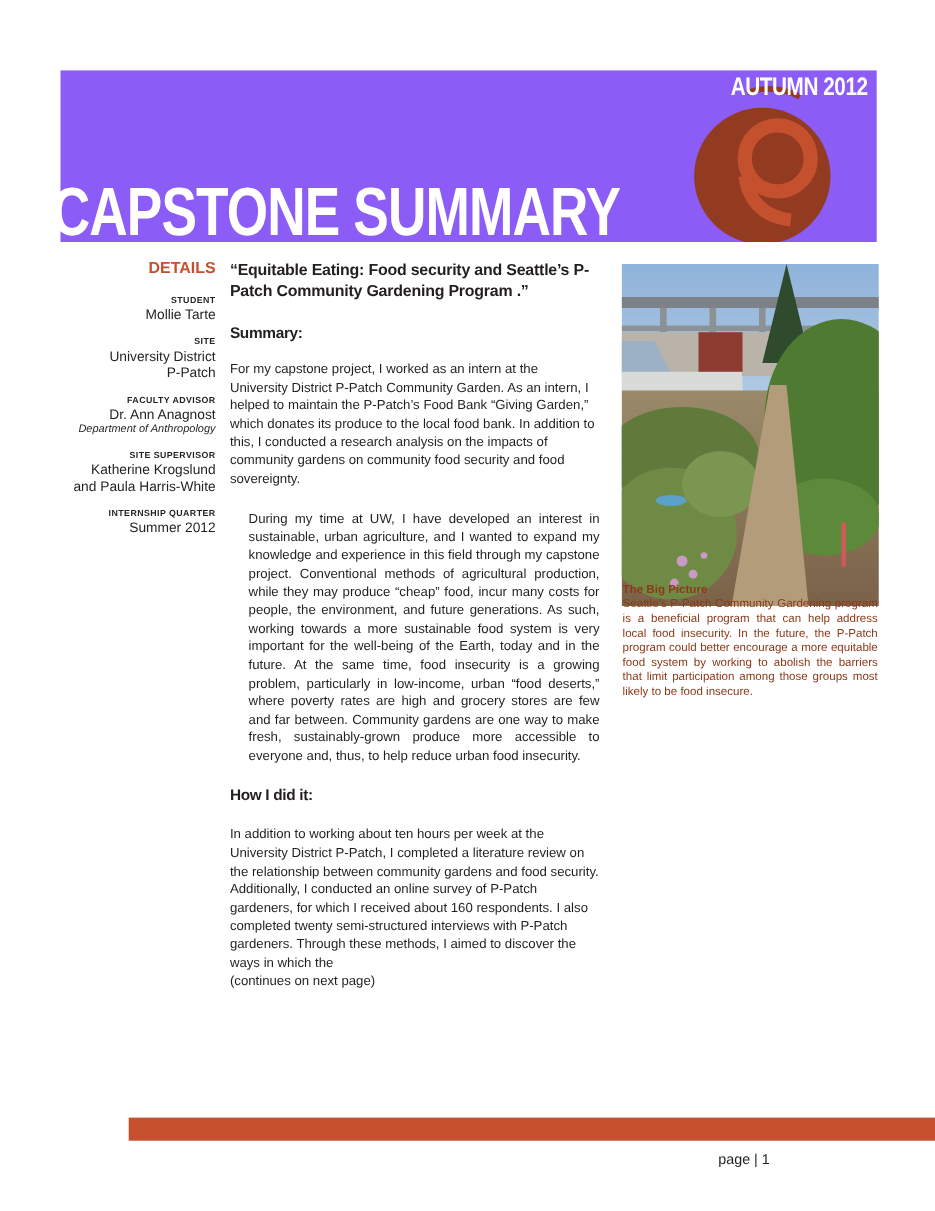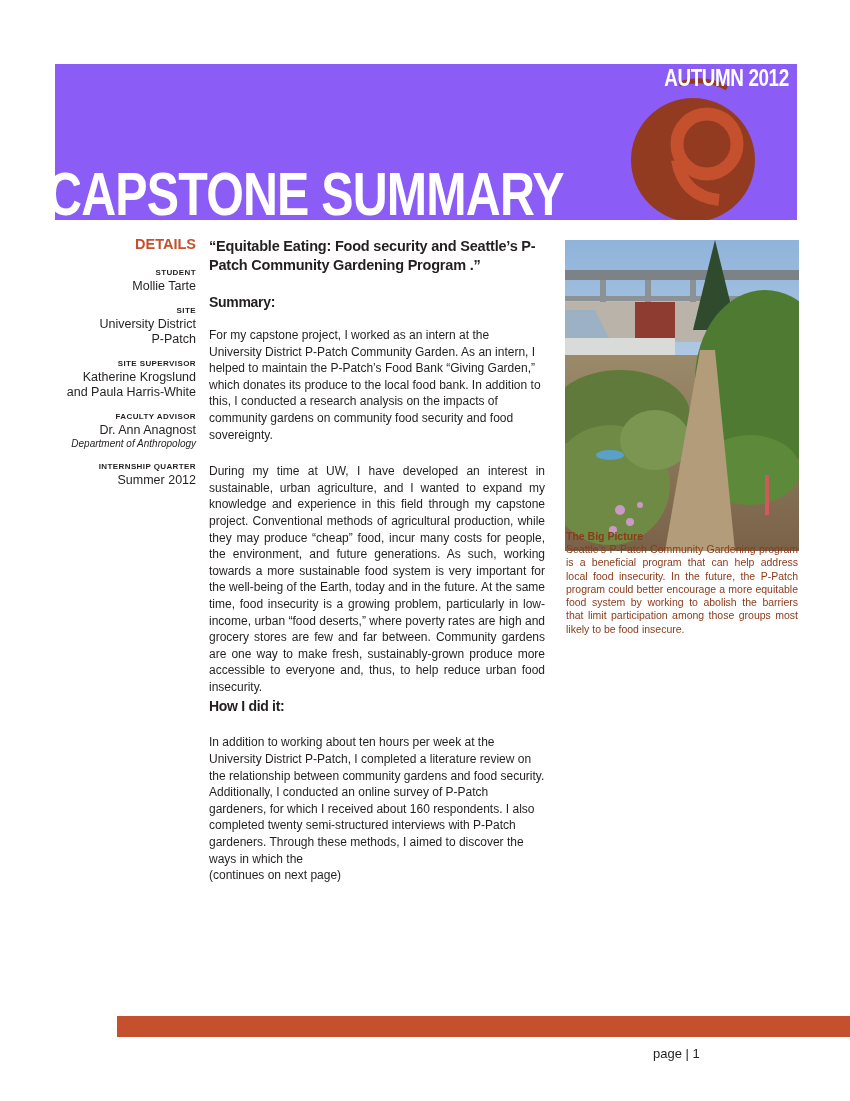--- a/index.html
+++ b/index.html
@@ -13,21 +13,21 @@
     .details-heading { color:#c4502d; font-weight:bold; font-size:14.5px; margin-bottom:16px; }
     .detail-label { font-size:8px; letter-spacing:0.4px; color:#231f20; text-transform:uppercase; margin-bottom:2px;font-weight:bold; }
     .detail-value { font-size:12.5px; line-height:15px; color:#231f20; }
     .detail-sub { font-size:10px; font-style:italic; line-height:12px; color:#231f20; }
     .detail-block { margin-bottom:12px; }
 
     .col { position:absolute; left:209px; top:237px; width:336px; }
     .article-title { font-weight:bold; font-size:14.5px; line-height:19px; letter-spacing:-0.2px; color:#231f20; margin:0; }
     .section-heading { font-weight:bold; font-size:14px; color:#231f20; margin:0; letter-spacing:-0.3px; }
     .para { font-size:12px; line-height:16.6px; color:#231f20; margin:0; }
-    .para.justify { text-align:justify; }
+    .para.justify { text-align:justify;margin-left:17px; }
 
     .photo { position:absolute; left:565px; top:240px; width:234px; height:311px; overflow:hidden; }
     .caption { position:absolute; left:566px; top:530px; width:232px; color:#8b3a1a; }
     .caption-title { font-weight:bold; font-size:10.5px; line-height:13px; }
     .caption-text { font-size:10.5px; line-height:13.3px; text-align:justify; }
 
     .footer-bar { position:absolute; left:117px; top:1016px; width:733px; height:21px; background:#c4502d; }
     .page-num { position:absolute; left:653px; top:1046px; font-size:13px; color:#231f20; }
   </style>
 </head>
@@ -53,46 +53,46 @@
     <div class="detail-value">Mollie Tarte</div>
   </div>
 
   <div class="detail-block">
     <div class="detail-label">SITE</div>
     <div class="detail-value">University District</div>
     <div class="detail-value">P-Patch</div>
   </div>
 
   <div class="detail-block">
+    <div class="detail-label">FACULTY ADVISOR</div>
+    <div class="detail-value">Dr. Ann Anagnost</div>
+    <div class="detail-sub">Department of Anthropology</div>
+  </div>
+
+  <div class="detail-block">
     <div class="detail-label">SITE SUPERVISOR</div>
     <div class="detail-value">Katherine Krogslund</div>
     <div class="detail-value">and Paula Harris-White</div>
-  </div>
-
-  <div class="detail-block">
-    <div class="detail-label">FACULTY ADVISOR</div>
-    <div class="detail-value">Dr. Ann Anagnost</div>
-    <div class="detail-sub">Department of Anthropology</div>
   </div>
 
   <div class="detail-block">
     <div class="detail-label">INTERNSHIP QUARTER</div>
     <div class="detail-value">Summer 2012</div>
   </div>
 </div>
 
 <div class="col">
   <h1 class="article-title">“Equitable Eating: Food security and Seattle’s P-Patch Community Gardening Program .”</h1>
 
   <h2 class="section-heading" style="margin-top:19px;">Summary:</h2>
   <p class="para" style="margin-top:17px;">For my capstone project, I worked as an intern at the University District P-Patch Community Garden. As an intern, I helped to maintain the P-Patch’s Food Bank “Giving Garden,” which donates its produce to the local food bank. In addition to this, I conducted a research analysis on the impacts of community gardens on community food security and food sovereignty.</p>
 
   <p class="para justify" style="margin-top:20px;">During my time at UW, I have developed an interest in sustainable, urban agriculture, and I wanted to expand my knowledge and experience in this field through my capstone project. Conventional methods of agricultural production, while they may produce “cheap” food, incur many costs for people, the environment, and future generations. As such, working towards a more sustainable food system is very important for the well-being of the Earth, today and in the future. At the same time, food insecurity is a growing problem, particularly in low-income, urban “food deserts,” where poverty rates are high and grocery stores are few and far between. Community gardens are one way to make fresh, sustainably-grown produce more accessible to everyone and, thus, to help reduce urban food insecurity.</p>
 
-  <h2 class="section-heading" style="margin-top:3px;">How I did it:</h2>
+  <h2 class="section-heading" style="margin-top:19px;">How I did it:</h2>
   <p class="para" style="margin-top:20px;">In addition to working about ten hours per week at the University District P-Patch, I completed a literature review on the relationship between community gardens and food security. Additionally, I conducted an online survey of P-Patch gardeners, for which I received about 160 respondents. I also completed twenty semi-structured interviews with P-Patch gardeners. Through these methods, I aimed to discover the ways in which the</p>
 
   <p class="para" style="margin-top:0;">(continues on next page)</p>
 </div>
 
 <div class="photo">
   <svg width="234" height="311" viewBox="0 0 234 311">
     <defs>
       <linearGradient id="sky" x1="0" y1="0" x2="0" y2="1">
         <stop offset="0" stop-color="#8fb3da"></stop>

